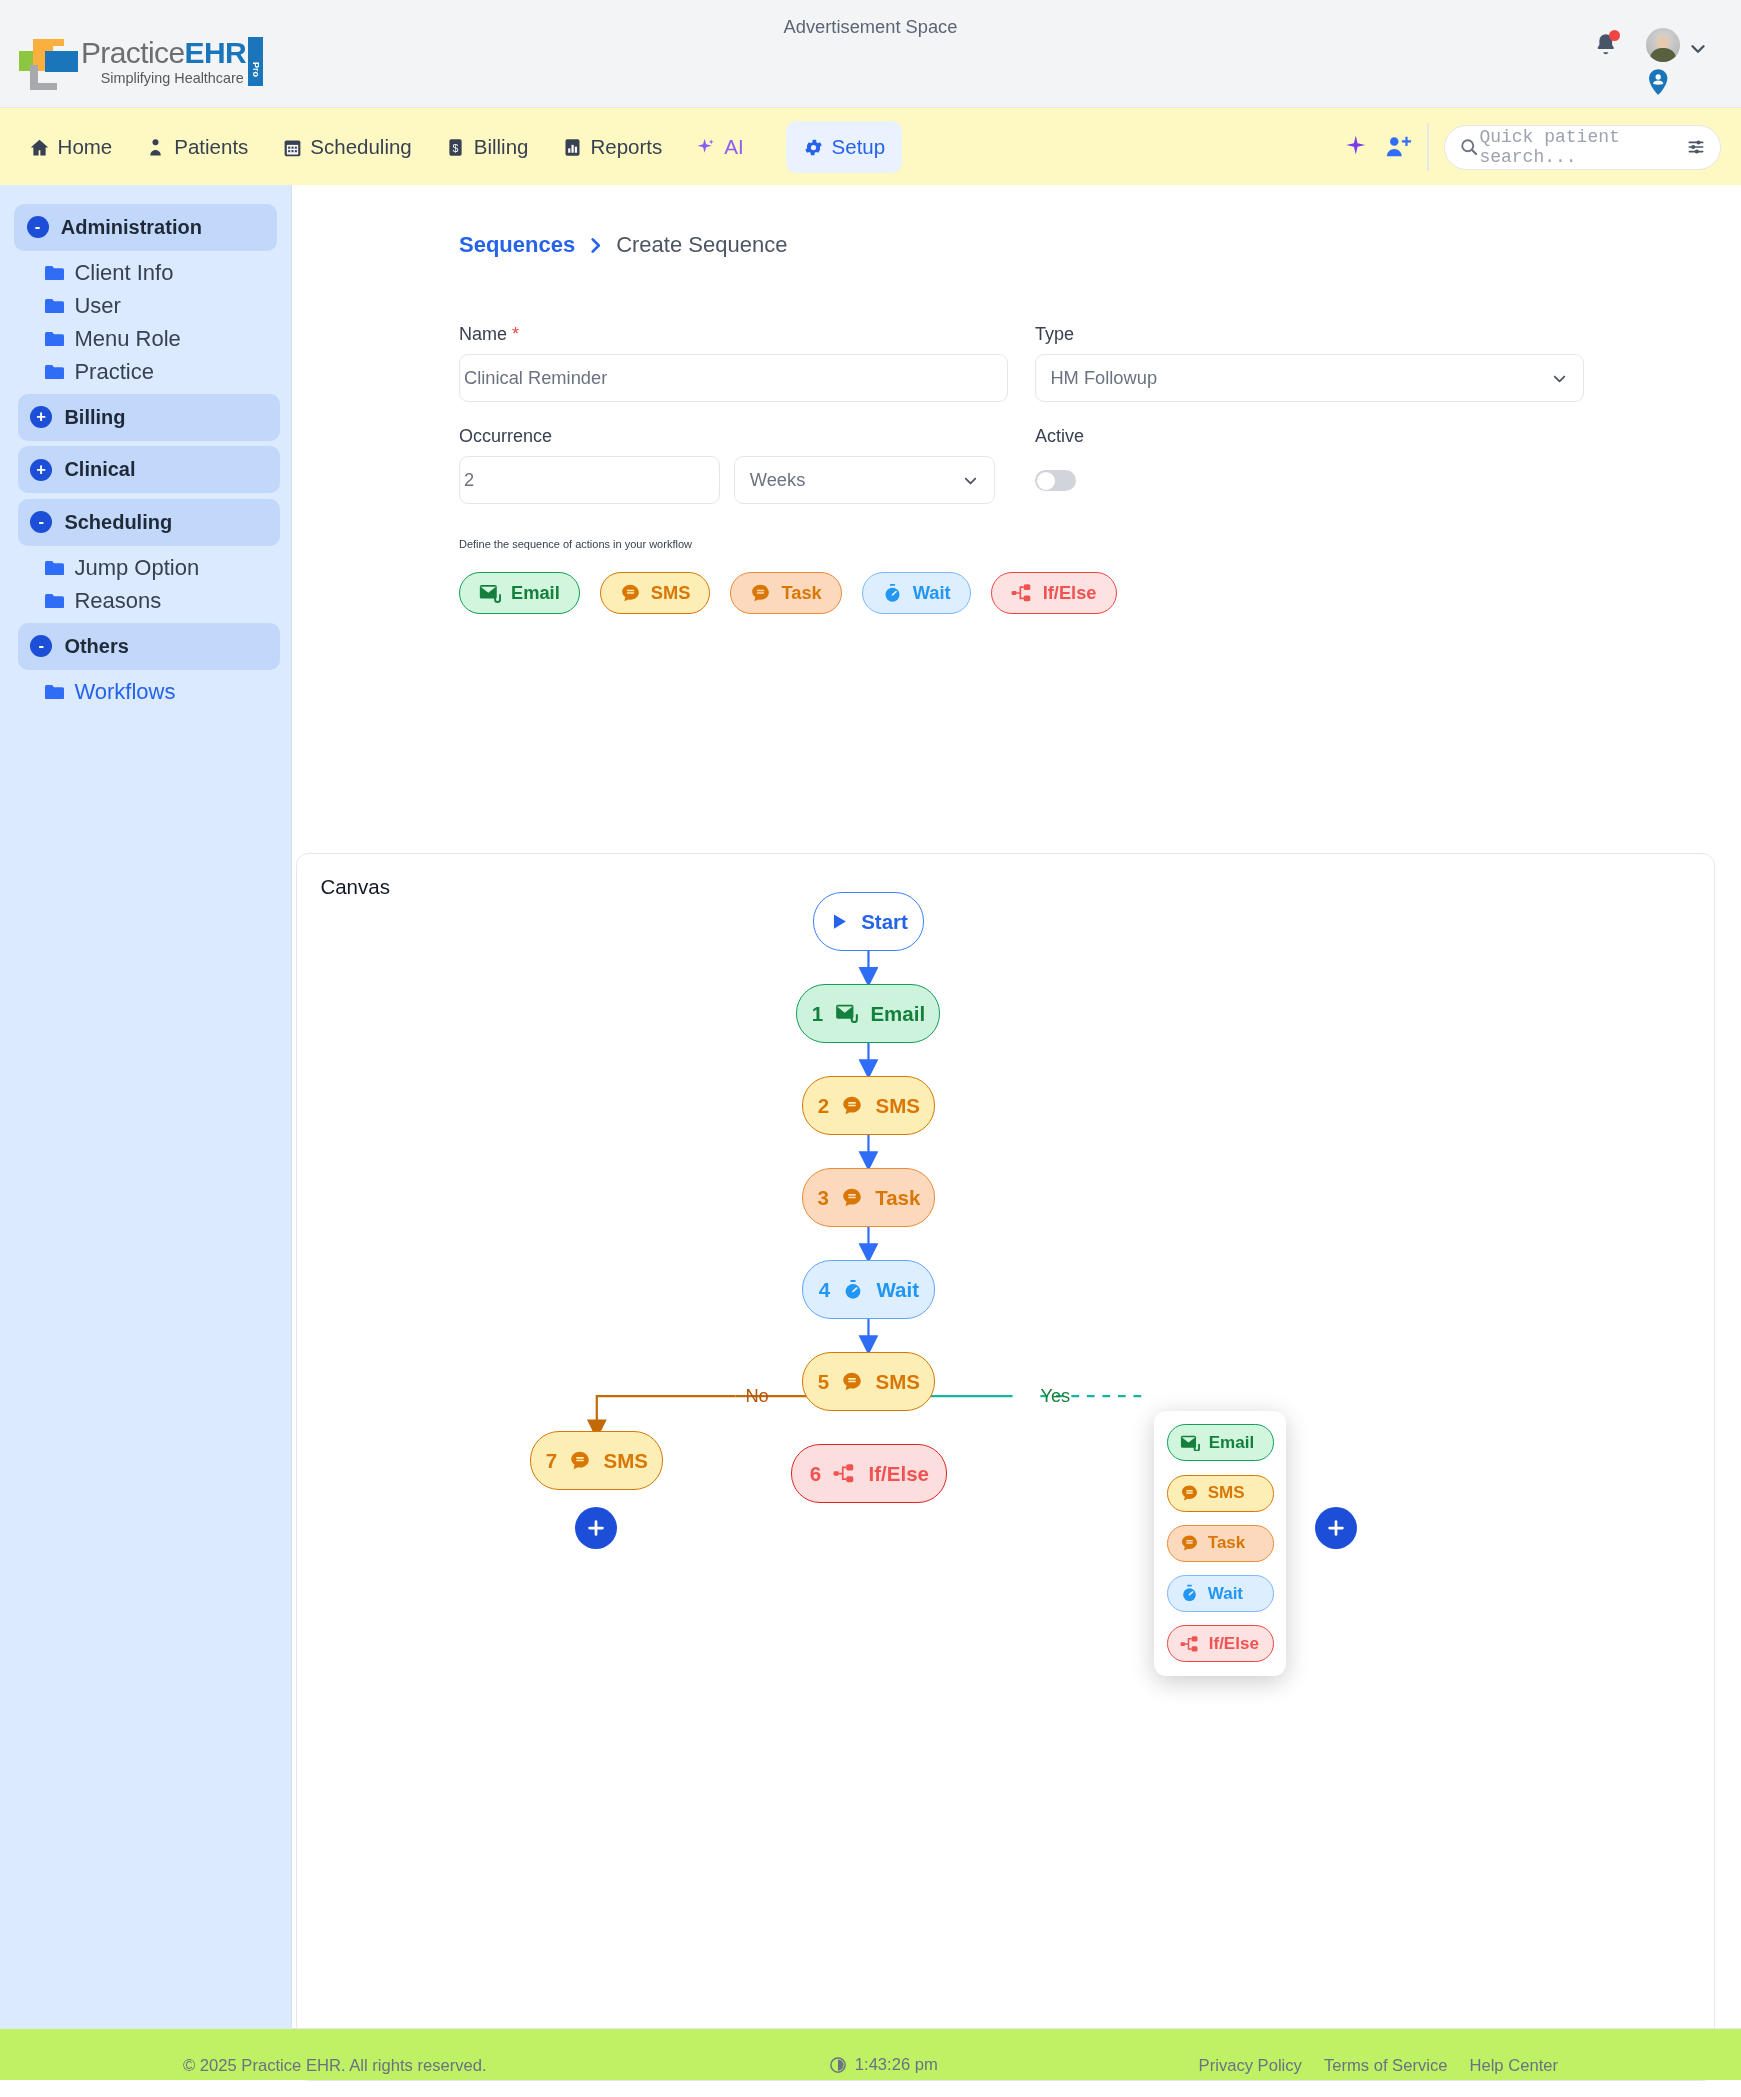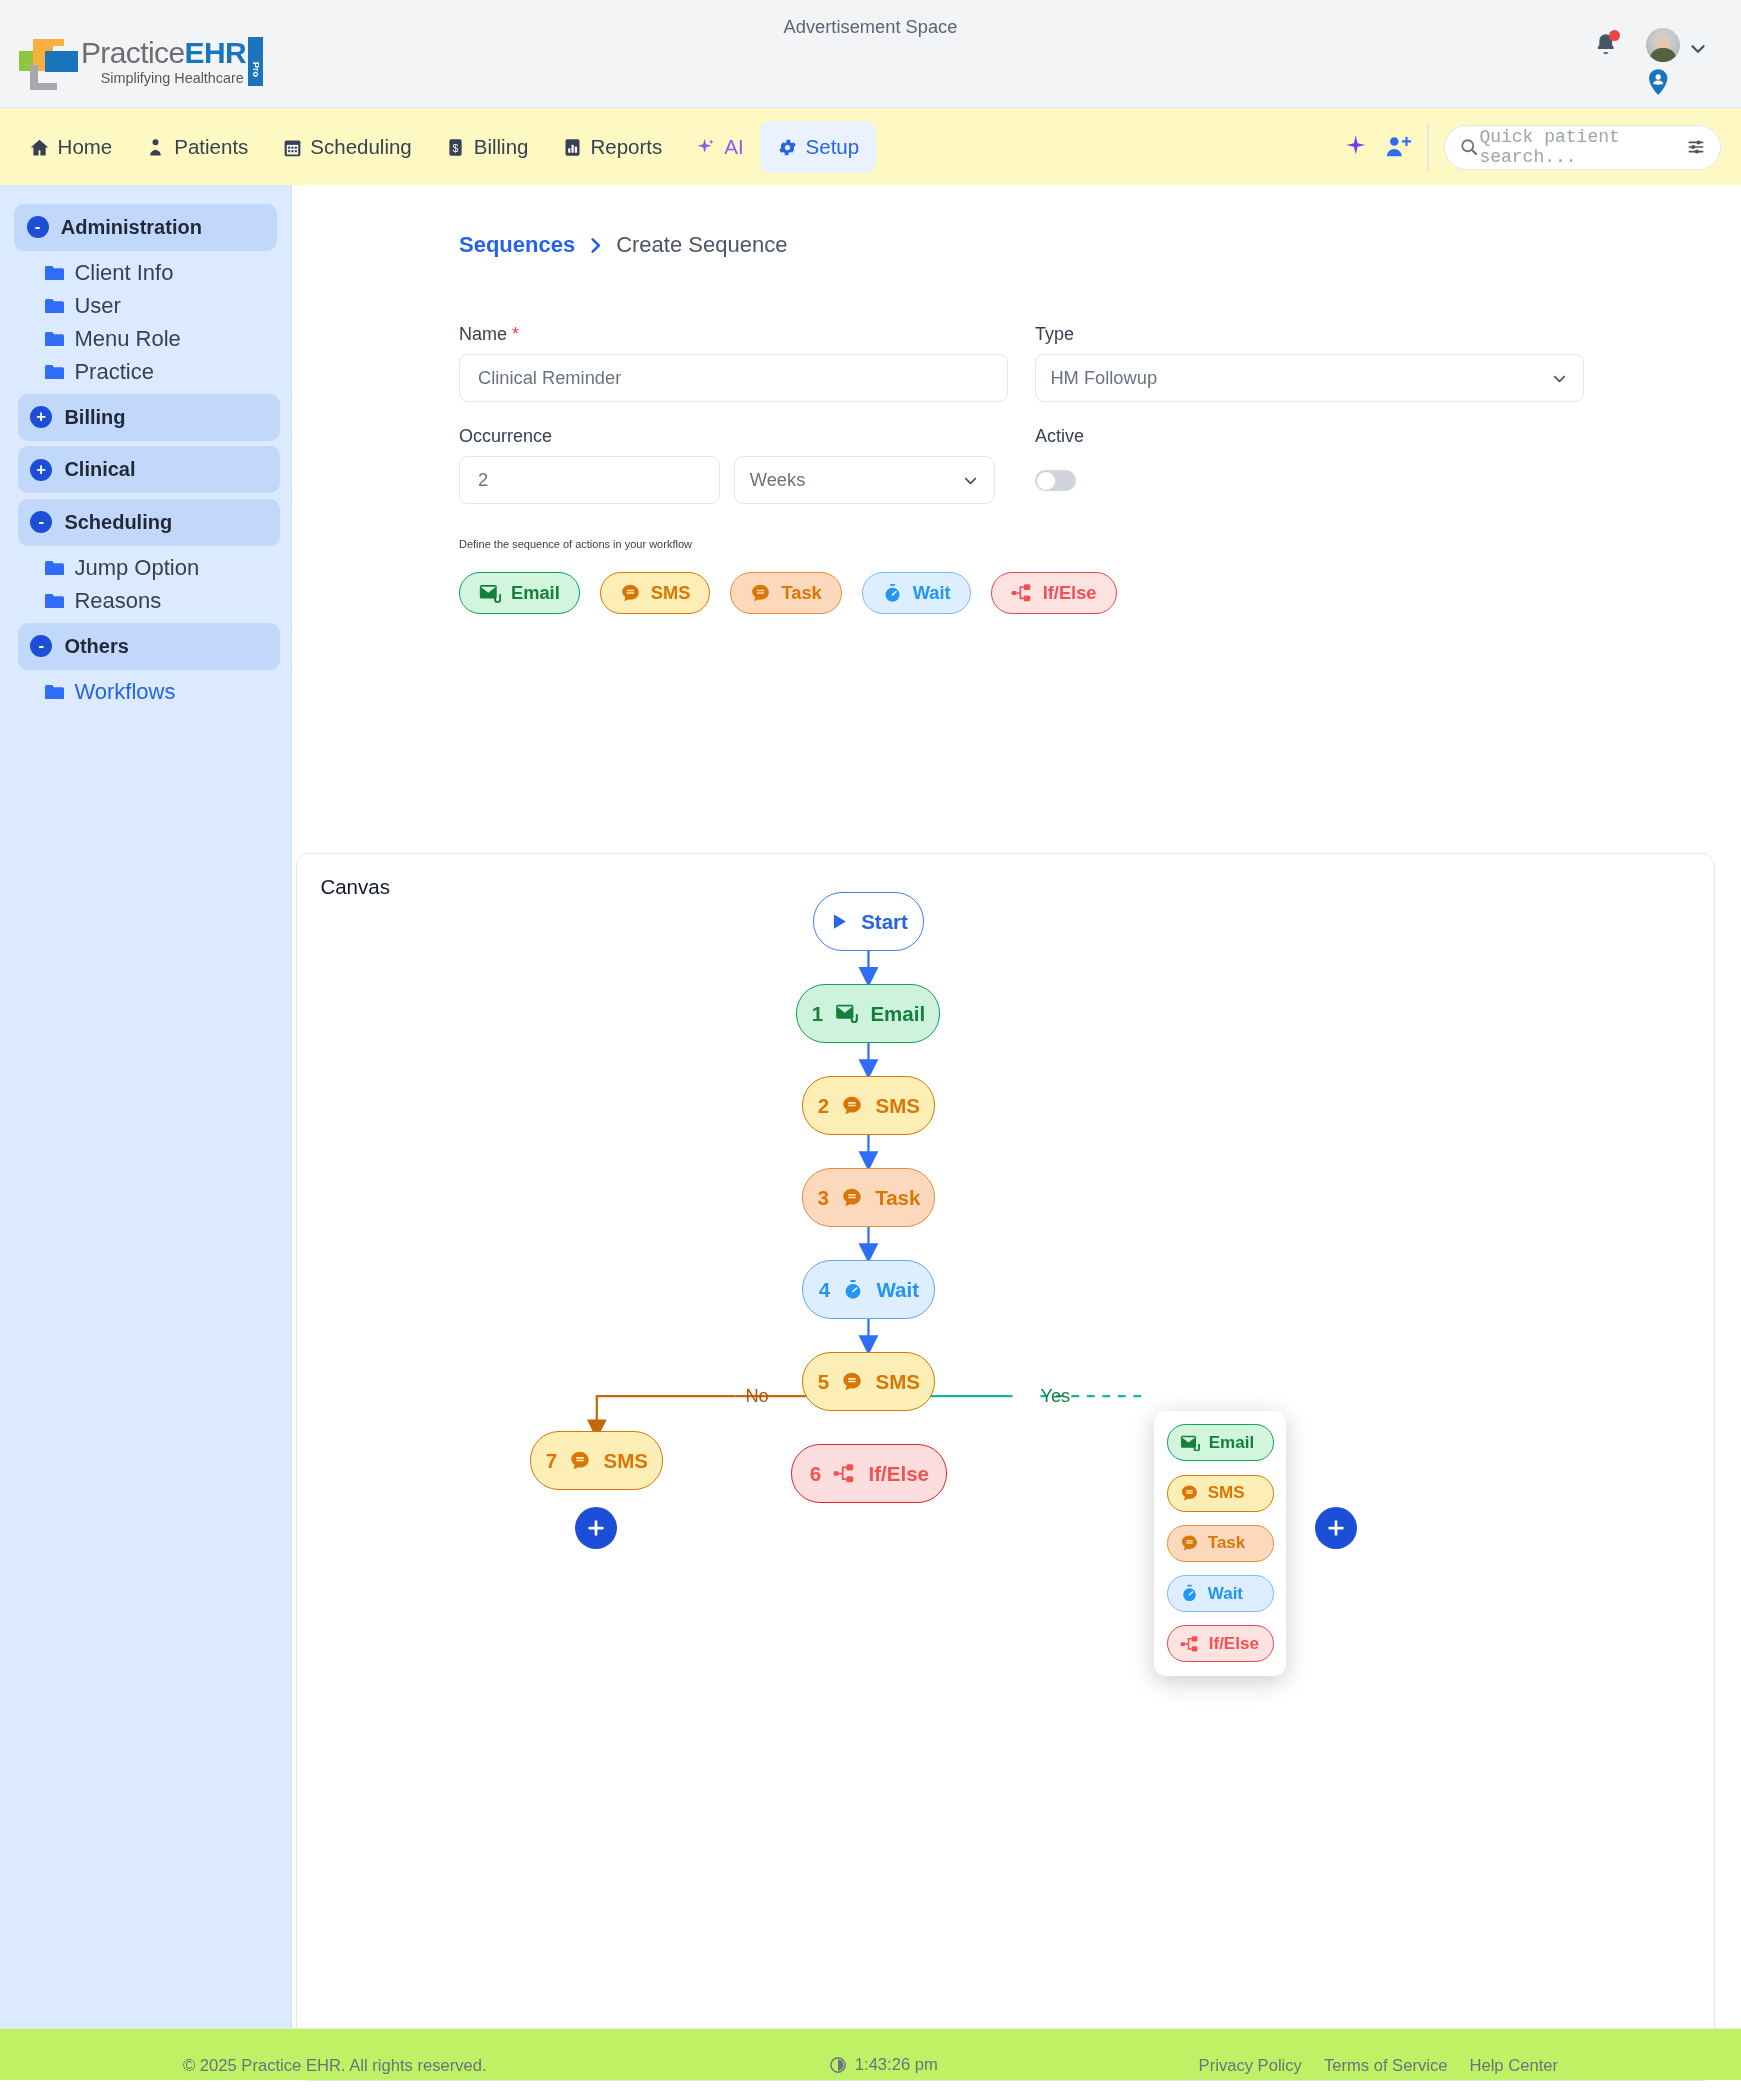--- a/index.html
+++ b/index.html
@@ -59,21 +59,21 @@
   .mainnav {
     position: absolute; left: 0; top: 108px; width: 1741px; height: 78px;
     background: #fef9c3; border-bottom: 1.1px solid #e5e7eb;
   }
   .nav-items { position: absolute; left: 12.2px; top: 0; height: 78px; display: flex; align-items: center; gap: 0; }
   .nav-item {
     display: flex; align-items: center; gap: 7.8px;
     padding: 14.4px 16.6px; border-radius: 10px; cursor: pointer;
     font-size: 20.5px; color: #374151; white-space: nowrap;
   }
-  .nav-item.active { background: #eaf1ff; color: #2563eb; }
+  .nav-item.active { background: #eaf1ff; color: #2563eb; margin-left: 26px; }
   .nav-item.ai { color: #8b5cf6; }
   .nav-right { position: absolute; right: 20px; top: 0; height: 78px; display: flex; align-items: center; gap: 15.5px; }
   .sep-v { width: 1.1px; height: 48px; background: #e5e7eb; }
   .search-box {
     display: flex; align-items: center; 
     width: 277px; height: 45px; padding: 0 14.4px;
     border: 1.1px solid #e3e6ea; border-radius: 23px; background: #fff; cursor: text; font-family: Liberation Mono, monospace;
   }
   .search-ph { flex: 1; font-size: 18px; color: #9ca3af; }
 
@@ -108,21 +108,21 @@
   .breadcrumb { position: absolute; left: 167px; top: 47px; display: flex; align-items: center; gap: 12.2px; }
   .bc-link { font-size: 22px; color: #2563eb; font-weight: 700; cursor: pointer; }
   .bc-current { font-size: 22px; color: #4b5563; }
 
   .form-area { position: absolute; left: 167px; top: 139px; width: 1126px; }
   .field-label { font-size: 18px; color: #374151; margin-bottom: 9px; }
   .req { color: #ef4444; }
   .row { display: flex; gap: 27px; }
   .inp {
     height: 48px; border: 1.1px solid #e3e6ea; border-radius: 9px;
-    background: #fff; display: flex; align-items: center; padding: 0 18px;
+    background: #fff; display: flex; align-items: center; padding: 0 4px;
     font-size: 18.3px; color: #6b7280; cursor: text;
   }
   .sel {
     height: 48px; border: 1.1px solid #e3e6ea; border-radius: 9px;
     background: #fff; display: flex; align-items: center; justify-content: space-between;
     padding: 0 14.4px; font-size: 18.3px; color: #6b7280; cursor: pointer;
   }
   .toggle {
     width: 41px; height: 21px; border-radius: 10.5px; background: #d1d5db;
     position: relative; cursor: pointer;

